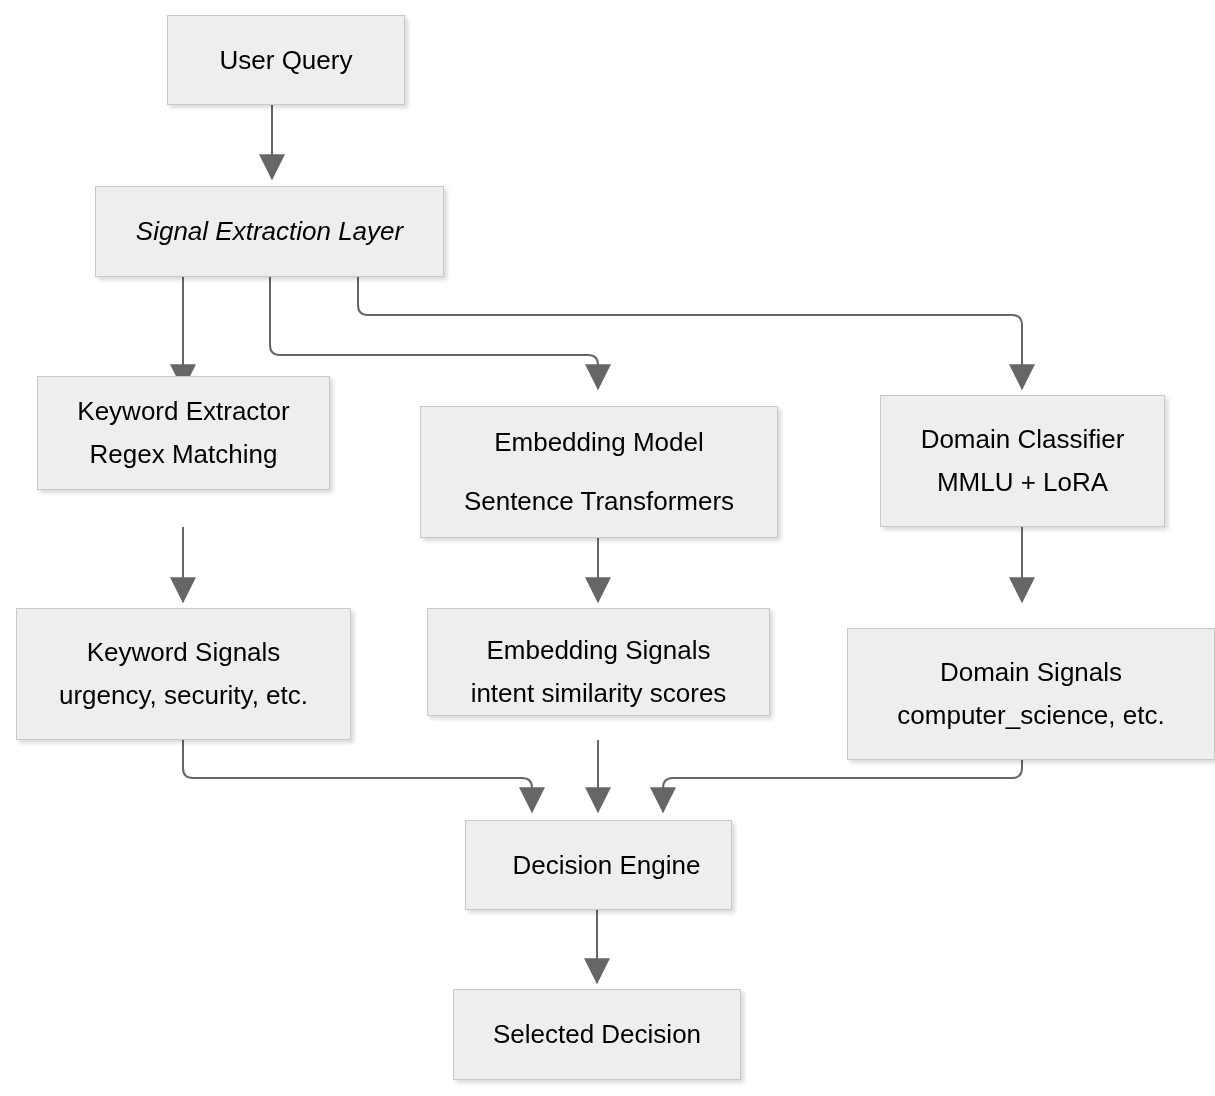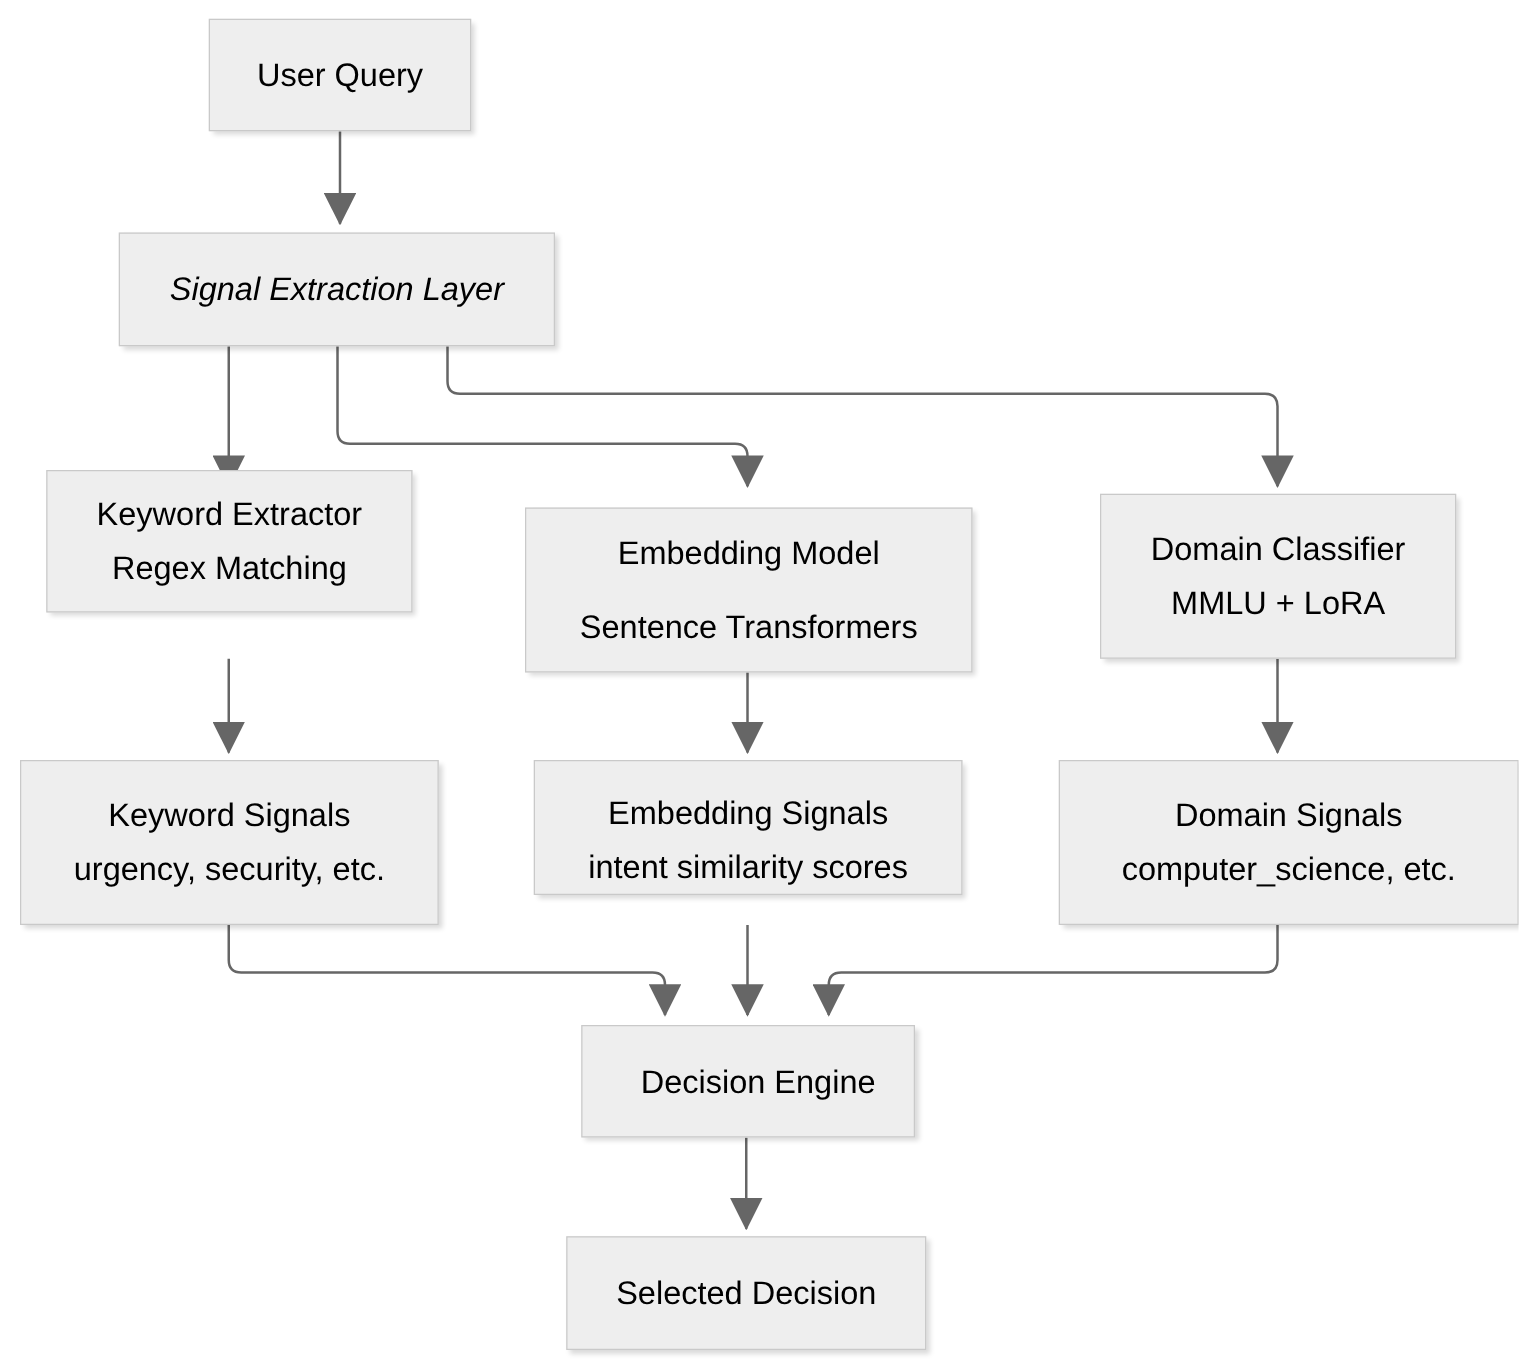--- a/index.html
+++ b/index.html
@@ -41,28 +41,28 @@
     background: var(--node-fill, #eeeeee);
     border: 1px solid var(--node-border, #c9c9c9);
     box-shadow: 3px 3px 4px rgba(0, 0, 0, 0.15);
     color: var(--text, #000000);
     font-size: 26px;
     line-height: 43px;
     text-align: center;
     white-space: nowrap;
   }
   
-  .n-user-query        { left: 167px; top: 15px;  width: 210px; height: 90px; text-align: center;  }
+  .n-user-query        { left: 167px; top: 15px;  width: 238px; height: 90px; text-align: center;  }
   .n-signal-extraction { left: 95px;  top: 186px; width: 349px; height: 91px; font-style: italic;  }
   .n-keyword-extractor { left: 37px;  top: 376px; width: 293px; height: 114px; }
   .n-embedding-model   { left: 420px; top: 406px; width: 358px; height: 132px; gap: 16px; }
   .n-domain-classifier { left: 880px; top: 395px; width: 285px; height: 132px; }
   .n-keyword-signals   { left: 16px;  top: 608px; width: 335px; height: 132px; }
   .n-embedding-signals { left: 427px; top: 608px; width: 343px; height: 108px; justify-content: flex-end; }
-  .n-domain-signals    { left: 847px; top: 608px; width: 368px; height: 132px; }
+  .n-domain-signals    { left: 847px; top: 628px; width: 368px; height: 132px; }
   .n-decision-engine   { left: 465px; top: 820px; width: 267px; height: 90px; padding-left: 16px;  }
   .n-selected-decision { left: 453px; top: 989px; width: 288px; height: 91px;  }
 </style>
 </head>
 <body>
 
 <div class="canvas">
 
   <svg class="edges" viewBox="0 0 1215 1096" xmlns="http://www.w3.org/2000/svg">
     <defs>

